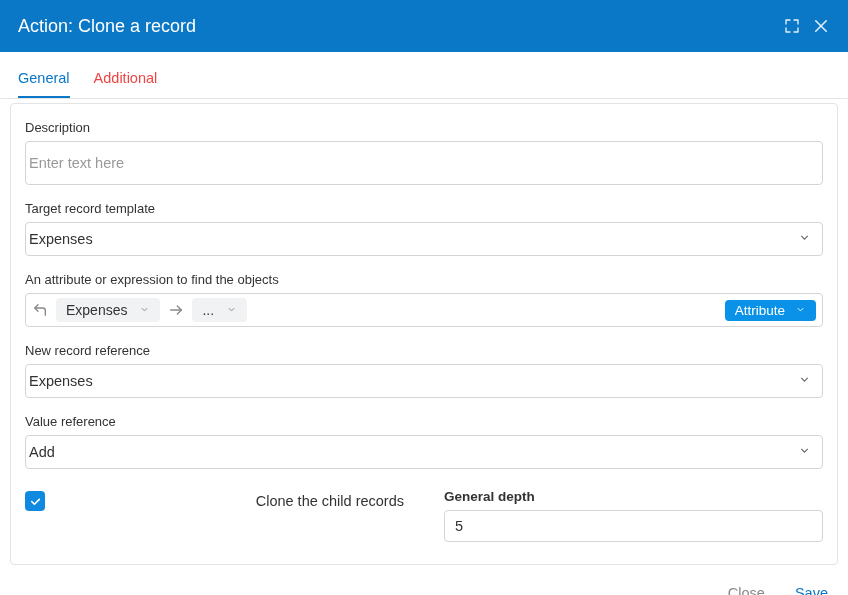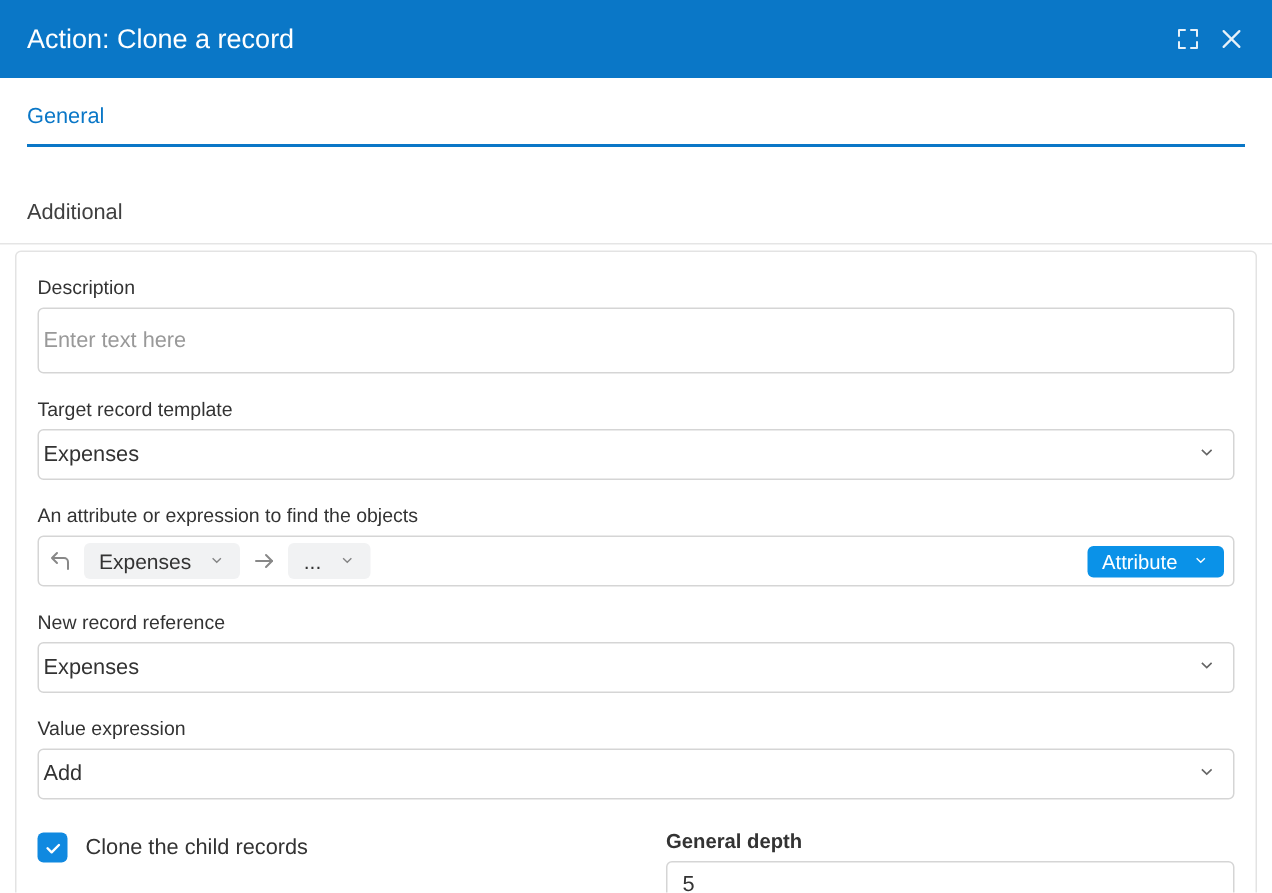--- a/index.html
+++ b/index.html
@@ -35,26 +35,25 @@
     align-items: center;
     opacity: 0.9;
   }
   .header-icons svg { display: block; }
   .tabs {
     display: flex;
     gap: 24px;
     padding: 0 18px;
     border-bottom: 1px solid #e5e5e5;
     margin-top: 6px;
-    flex-direction: column;
   }
   .tab {
     padding: 12px 0 10px 0;
     font-size: 14.5px;
-    color: #404040;
+    color: #ef4444;
     cursor: pointer;
     border-bottom: 2px solid transparent;
   }
   .tab.active {
     color: #0a77c7;
     border-bottom: 2px solid #0a77c7;
   }
   .panel {
     margin: 4px 10px 0 10px;
     border: 1px solid #e3e3e3;
@@ -131,20 +130,21 @@
     gap: 40px;
     margin-top: 20px;
     align-items: flex-start;
   }
   .col { flex: 1; }
   .checkbox-row {
     display: flex;
     align-items: center;
     gap: 12px;
     padding-top: 2px;
+    justify-content: space-between;
   }
   .checkbox {
     width: 20px;
     height: 20px;
     border-radius: 4px;
     background: #1089e0;
     display: flex;
     align-items: center;
     justify-content: center;
     color: #fff;
@@ -260,21 +260,21 @@
     <div class="field-label">New record reference</div>
     <div class="select-wrapper">
       <div class="select">Expenses</div>
       <span class="chev">
         <svg width="13" height="13" viewBox="0 0 24 24" fill="none" stroke="#666" stroke-width="2">
             <polyline points="6 9 12 15 18 9"></polyline>
           </svg>
       </span>
     </div>
 
-    <div class="field-label">Value expression</div>
+    <div class="field-label">Value reference</div>
     <div class="select-wrapper">
       <div class="select">Add</div>
       <span class="chev">
         <svg width="13" height="13" viewBox="0 0 24 24" fill="none" stroke="#666" stroke-width="2">
             <polyline points="6 9 12 15 18 9"></polyline>
           </svg>
       </span>
     </div>
 
     <div class="two-col">

